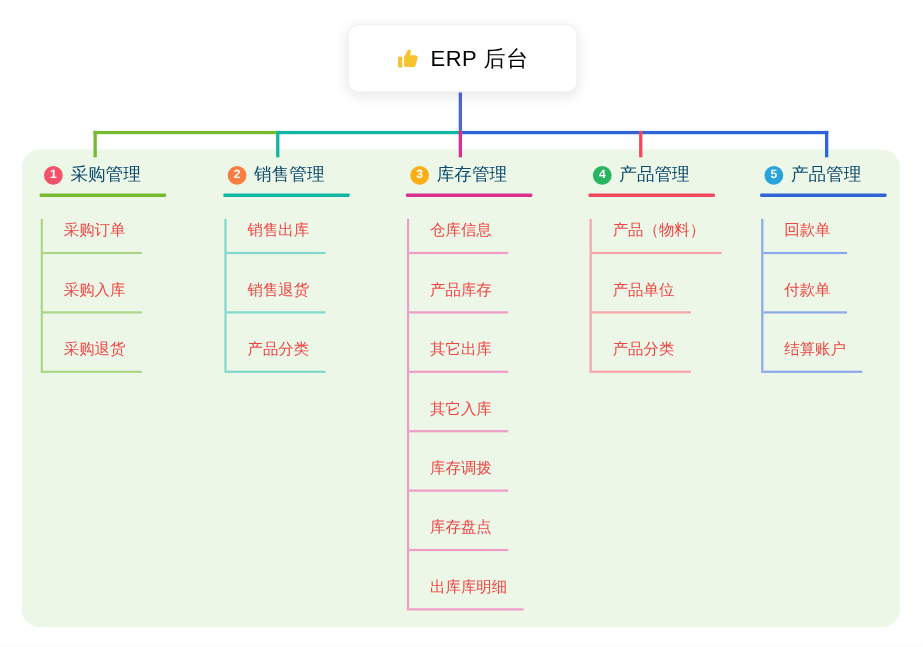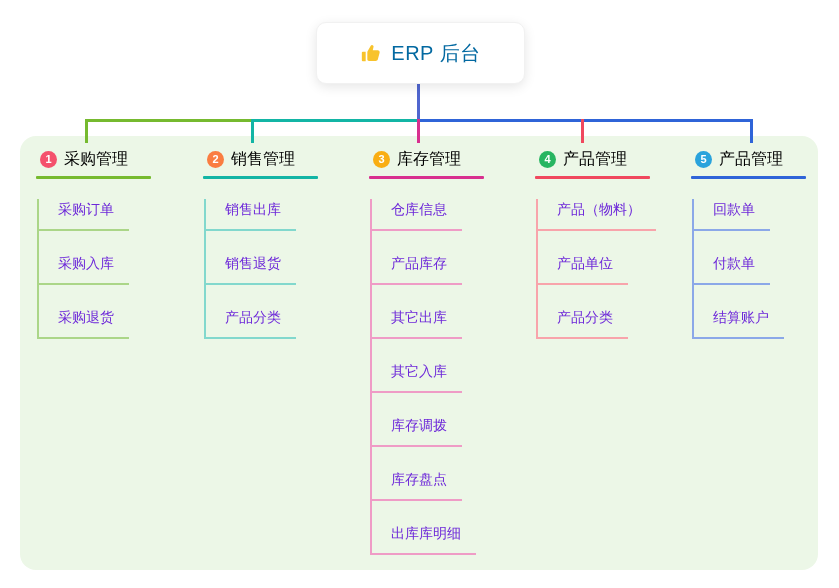--- a/index.html
+++ b/index.html
@@ -10,43 +10,43 @@
   }
   .stage{position:absolute;inset:0;}
   
   .root-node{
     position:absolute;left:316px;top:22px;width:207px;height:60px;
     background:#ffffff;border:1px solid #f1f1f1;border-radius:10px;
     box-shadow:0 3px 12px rgba(0,0,0,.10);
     display:flex;align-items:center;justify-content:center;gap:9px;
     z-index:5;
   }
-  .root-label{font-size:20px;font-weight:500;color:#0369a1;letter-spacing:.5px;}
+  .root-label{font-size:20px;font-weight:500;color:#000000;letter-spacing:.5px;}
   .thumb-icon{display:inline-flex;}
   
   .line{position:absolute;background:var(--c,#999);z-index:2;}
   
   .panel{
     position:absolute;left:20px;top:136px;width:798px;height:434px;
     border-radius:16px;z-index:1;
   }
   
   .branch{position:absolute;top:144px;width:115px;z-index:3;}
   .btitle{display:flex;align-items:center;gap:7px;height:30px;padding-left:4px;}
   .badge{
     width:17px;height:17px;border-radius:50%;background:var(--cb,#999);
     color:#fff;font-size:11px;font-weight:bold;line-height:17px;text-align:center;
     flex:0 0 17px;
   }
-  .blabel{font-size:16px;font-weight:500;color:#000000;white-space:nowrap;}
+  .blabel{font-size:16px;font-weight:500;color:#0c4a6e;white-space:nowrap;}
   .bline{height:3px;background:var(--c,#999);margin-top:2px;border-radius:1px;}
   .children{margin-left:1px;border-left:2px solid var(--cl,#ccc);}
   .child{
     width:fit-content;white-space:nowrap;
-    font-size:14px;color:#6d28d9;line-height:20px;
+    font-size:14px;color:#ef4444;line-height:20px;
     padding:0 15px 10px 19px;margin-top:22px;
     border-bottom:2px solid var(--cl,#ccc);
   }
   .child:first-child{margin-top:20px;}
 </style>
 </head>
 <body>
 
 <div class="stage">
 

